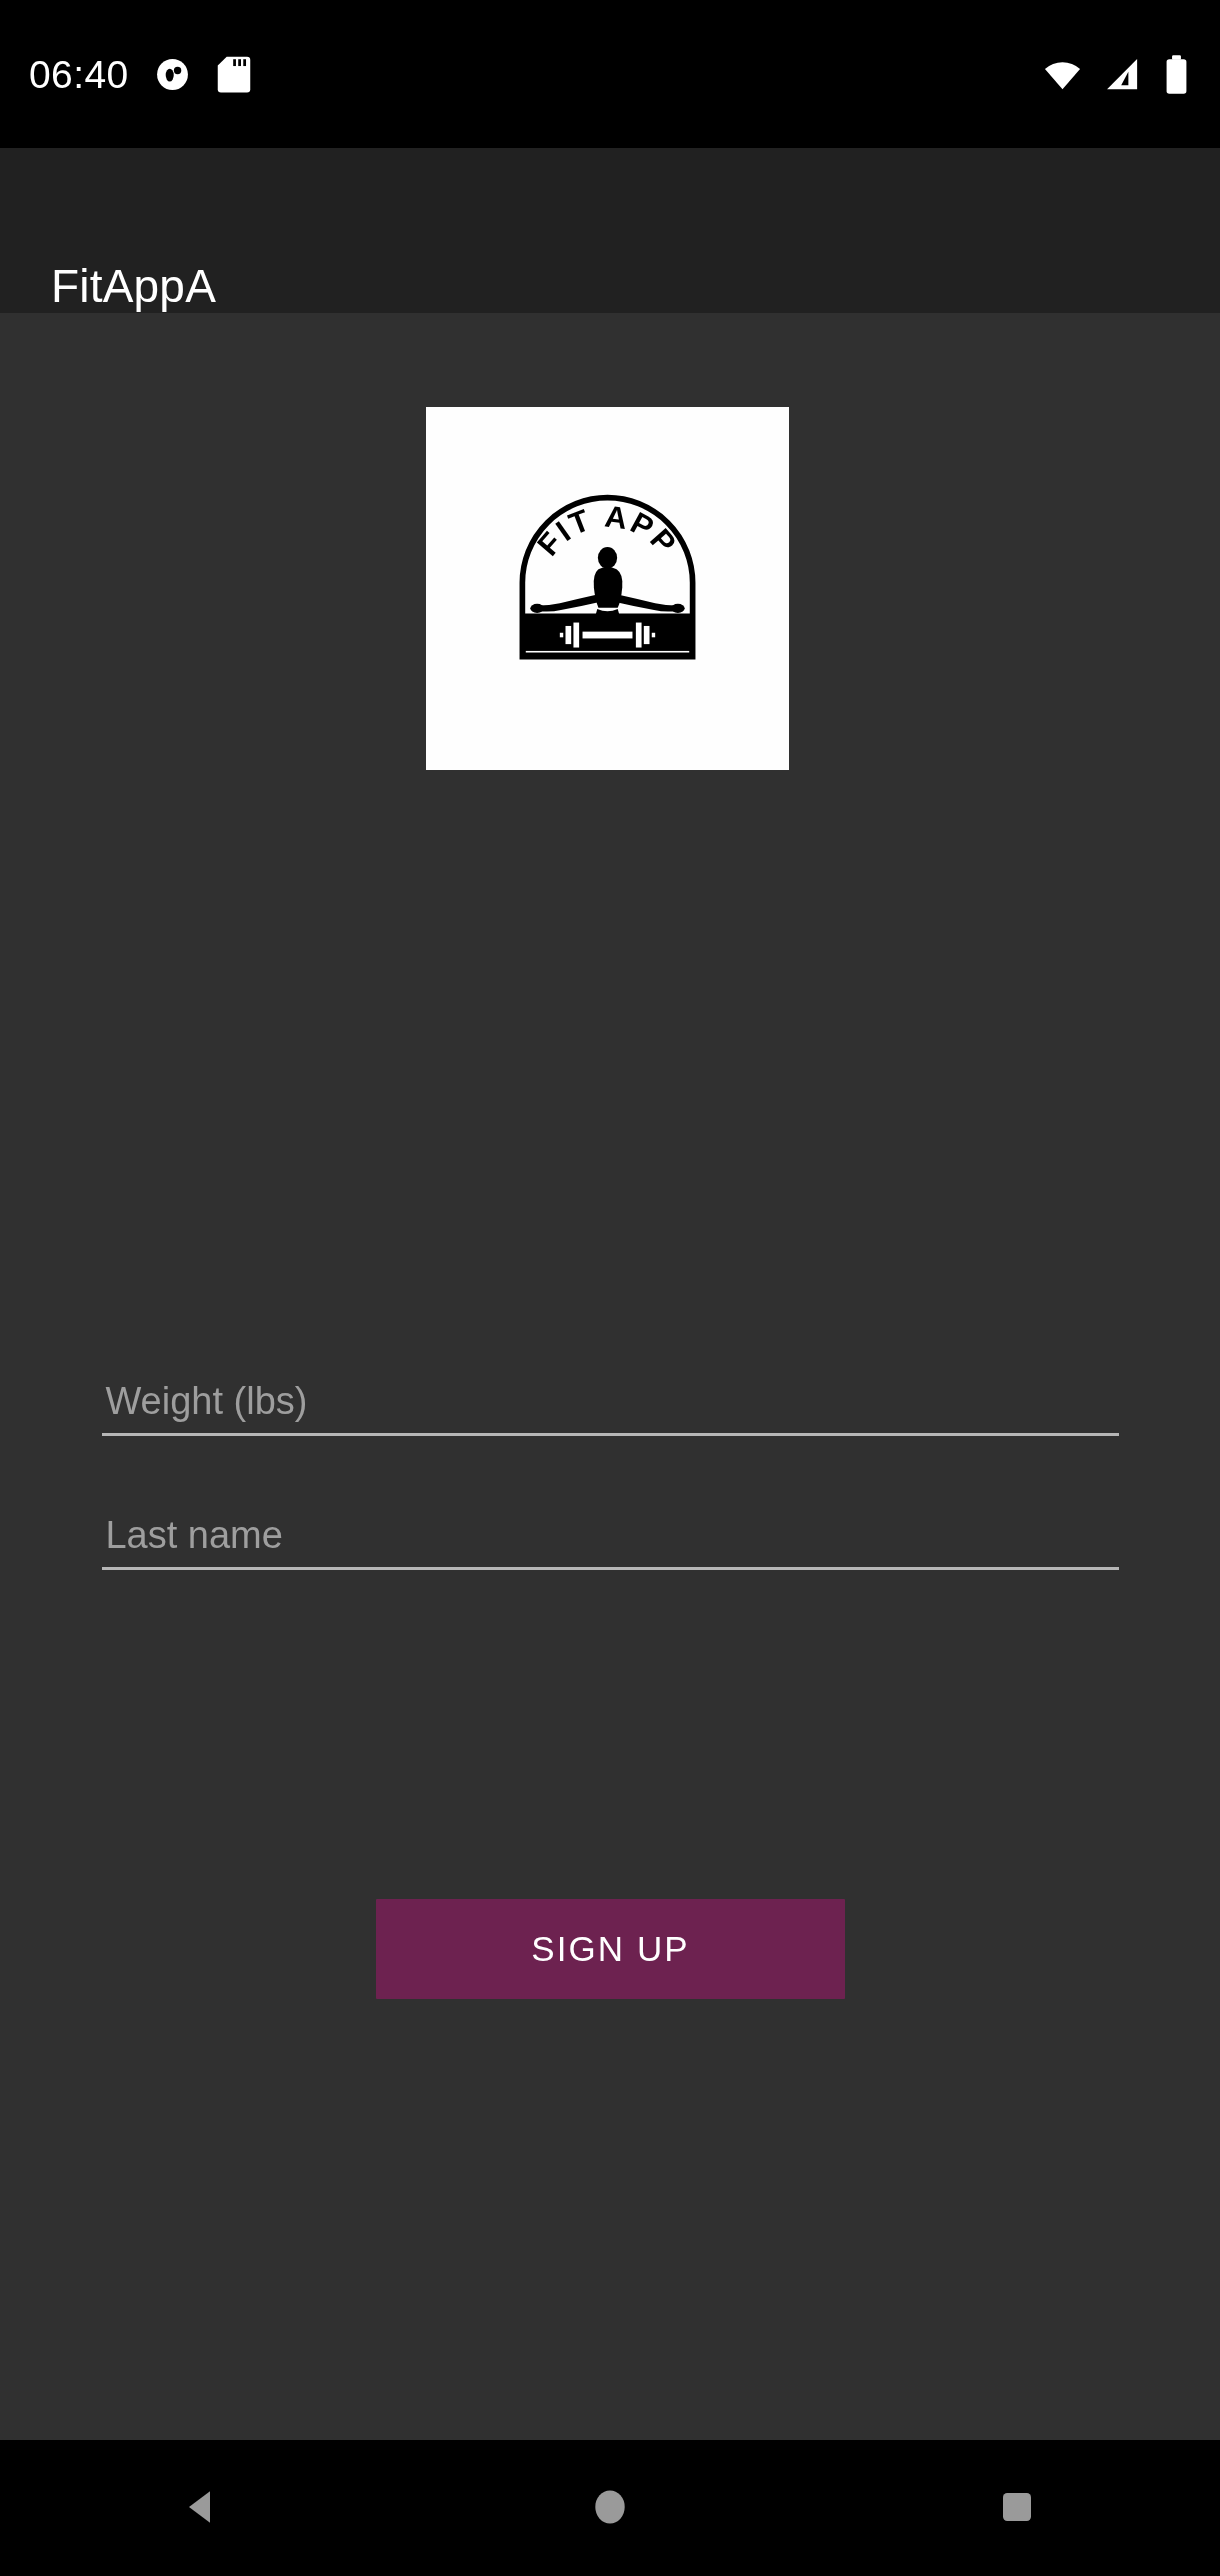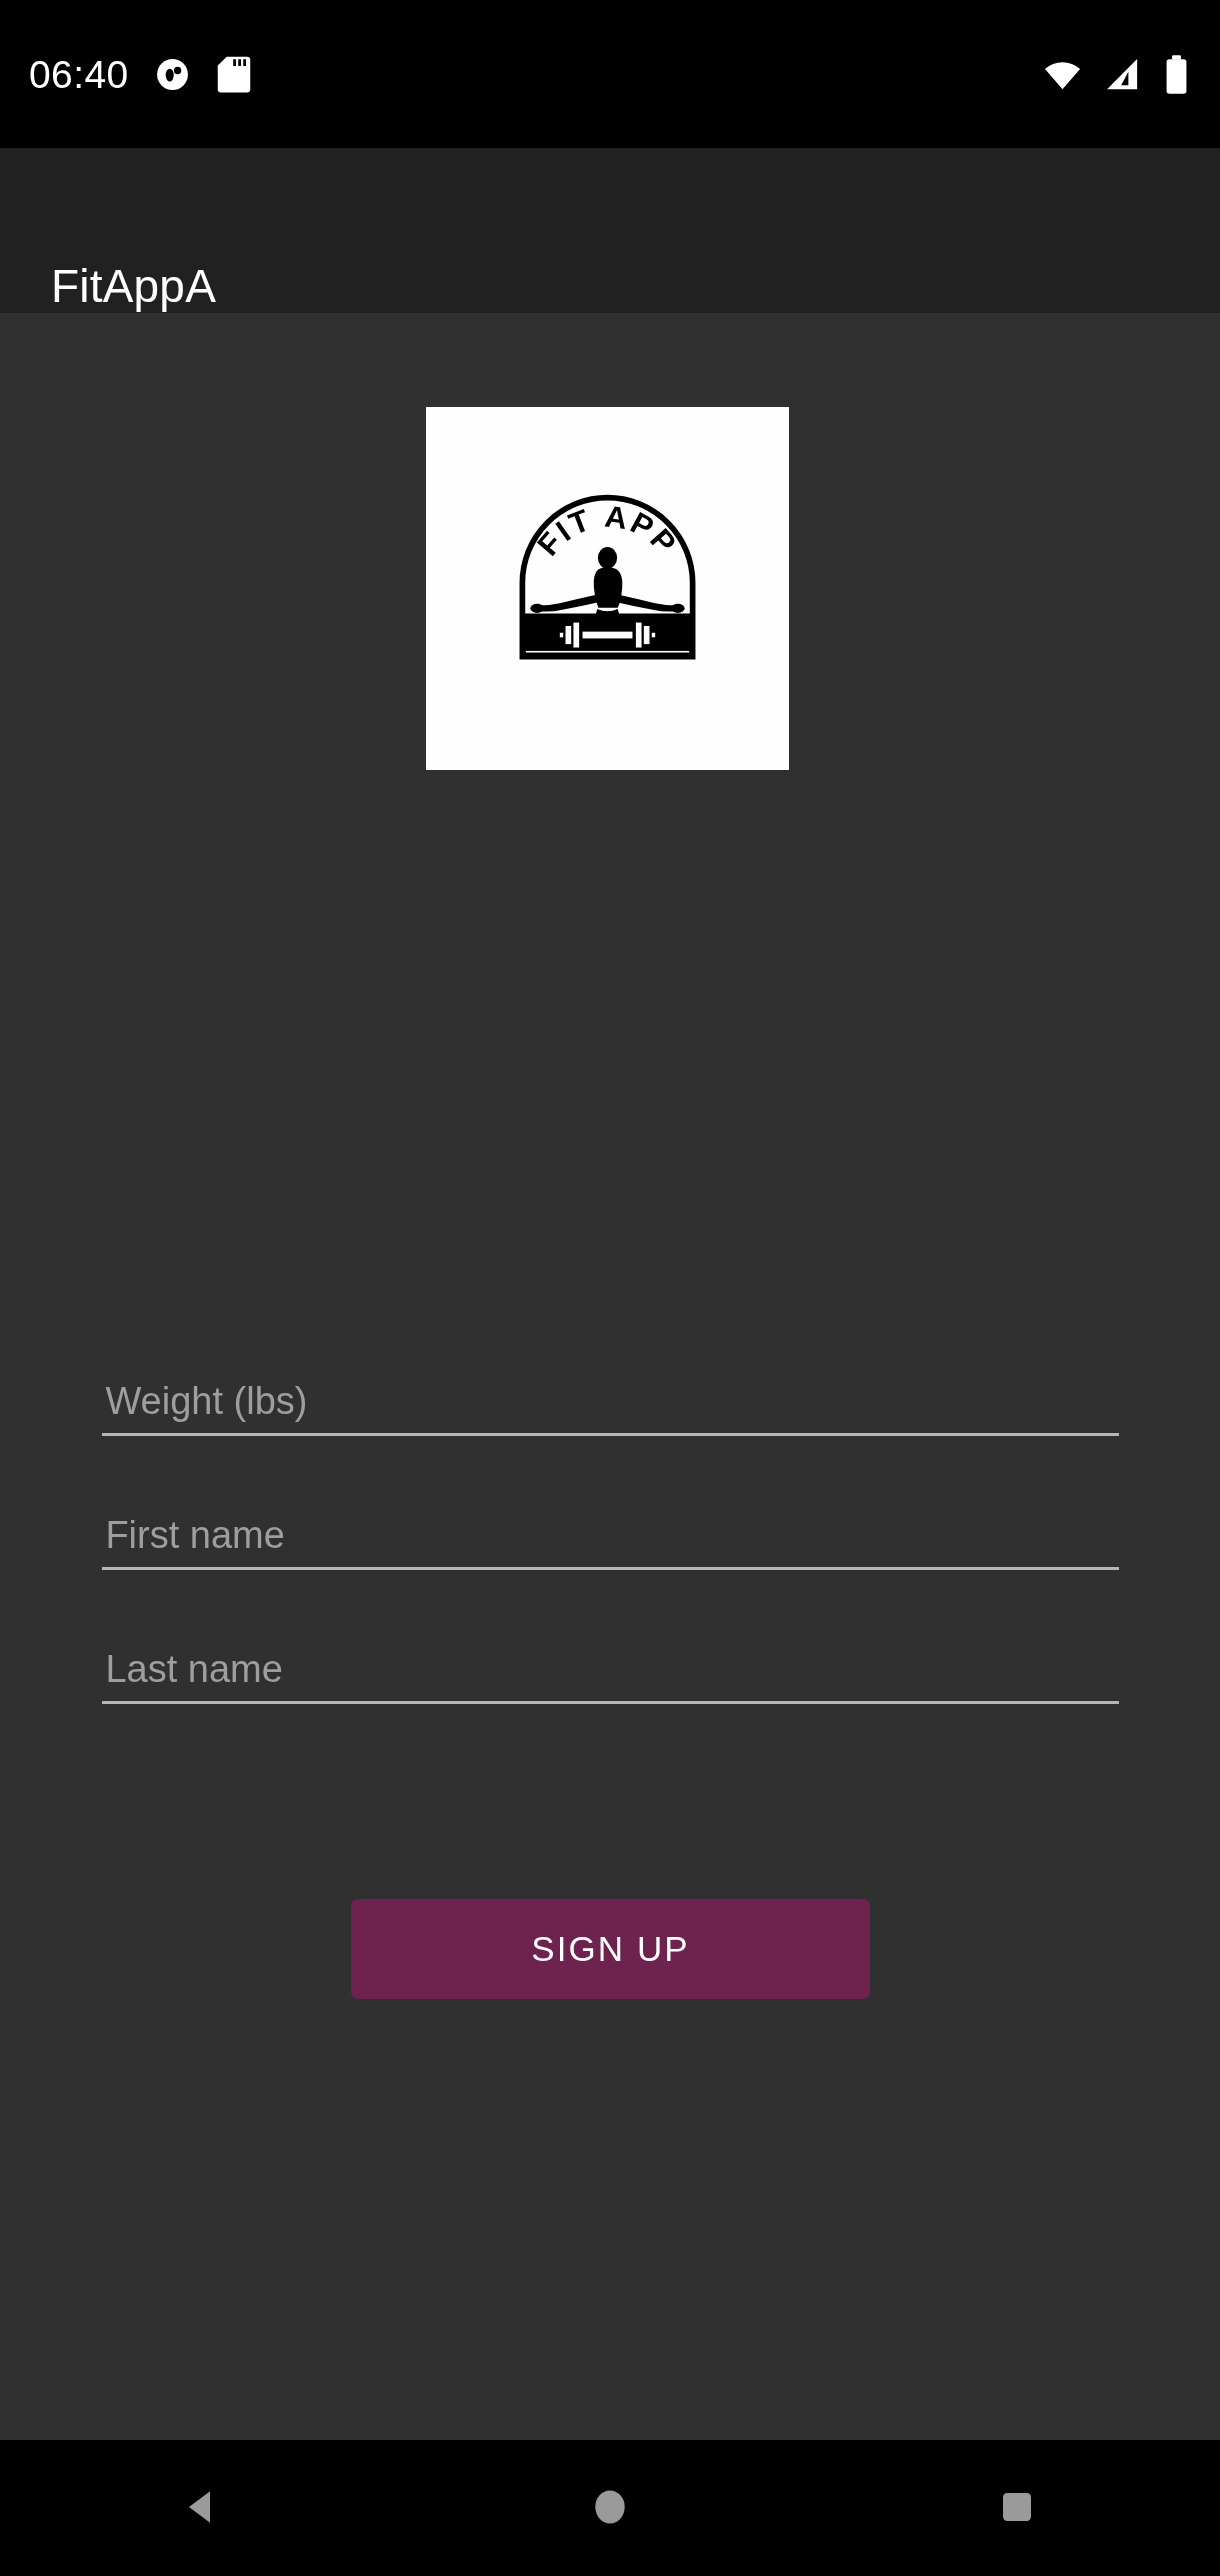--- a/index.html
+++ b/index.html
@@ -51,24 +51,24 @@
   .field + .field{ margin-top:65px; }
   .field-input{
     width:100%; background:transparent; border:none; outline:none;
     color:#ec4899; font-family:"Liberation Sans", sans-serif;
     font-size:38px; padding:0 0 10.2px 3.4px; line-height:1;
   }
   .field-input::placeholder{ color:#9e9e9e; opacity:1; }
 
   .signup-wrap{ position:absolute; left:102px; top:1585px; width:1017px; display:flex; justify-content:center; }
   .signup-btn{
-    width:519px; height:100px; background:#6d2250; border:none; outline:none;
+    width:469px; height:100px; background:#6d2250; border:none; outline:none;
     color:#ffffff; font-family:"Liberation Sans", sans-serif;
     font-size:35px; letter-spacing:2.1px; font-weight:400;
-    border-radius:7px; cursor:pointer;
+    border-radius:1px; cursor:pointer;
     display:flex; align-items:center; justify-content:center;
   }
 
   
   .navbar{
     position:absolute; left:0; bottom:0; width:1220px; height:136px;
     background:#000; display:flex; align-items:center; z-index:20;
   }
   .nav-btn{
     flex:1; height:136px; display:flex; align-items:center; justify-content:center;
@@ -161,23 +161,20 @@
           <rect x="28" y="155" width="144" height="1.4"></rect>
         </g>
       </svg>
     </div>
 
     <div class="form">
       <div class="field">
         <input class="field-input" type="text" placeholder="Weight (lbs)" style="">
       </div>
       <div class="field">
-        <input class="field-input" type="text" placeholder="First name" style="">
-      </div>
-      <div class="field">
         <input class="field-input" type="text" placeholder="Last name" style="">
       </div>
     </div>
 
     <div class="signup-wrap">
       <button class="signup-btn">SIGN UP</button>
     </div>
 
   </div>
 

